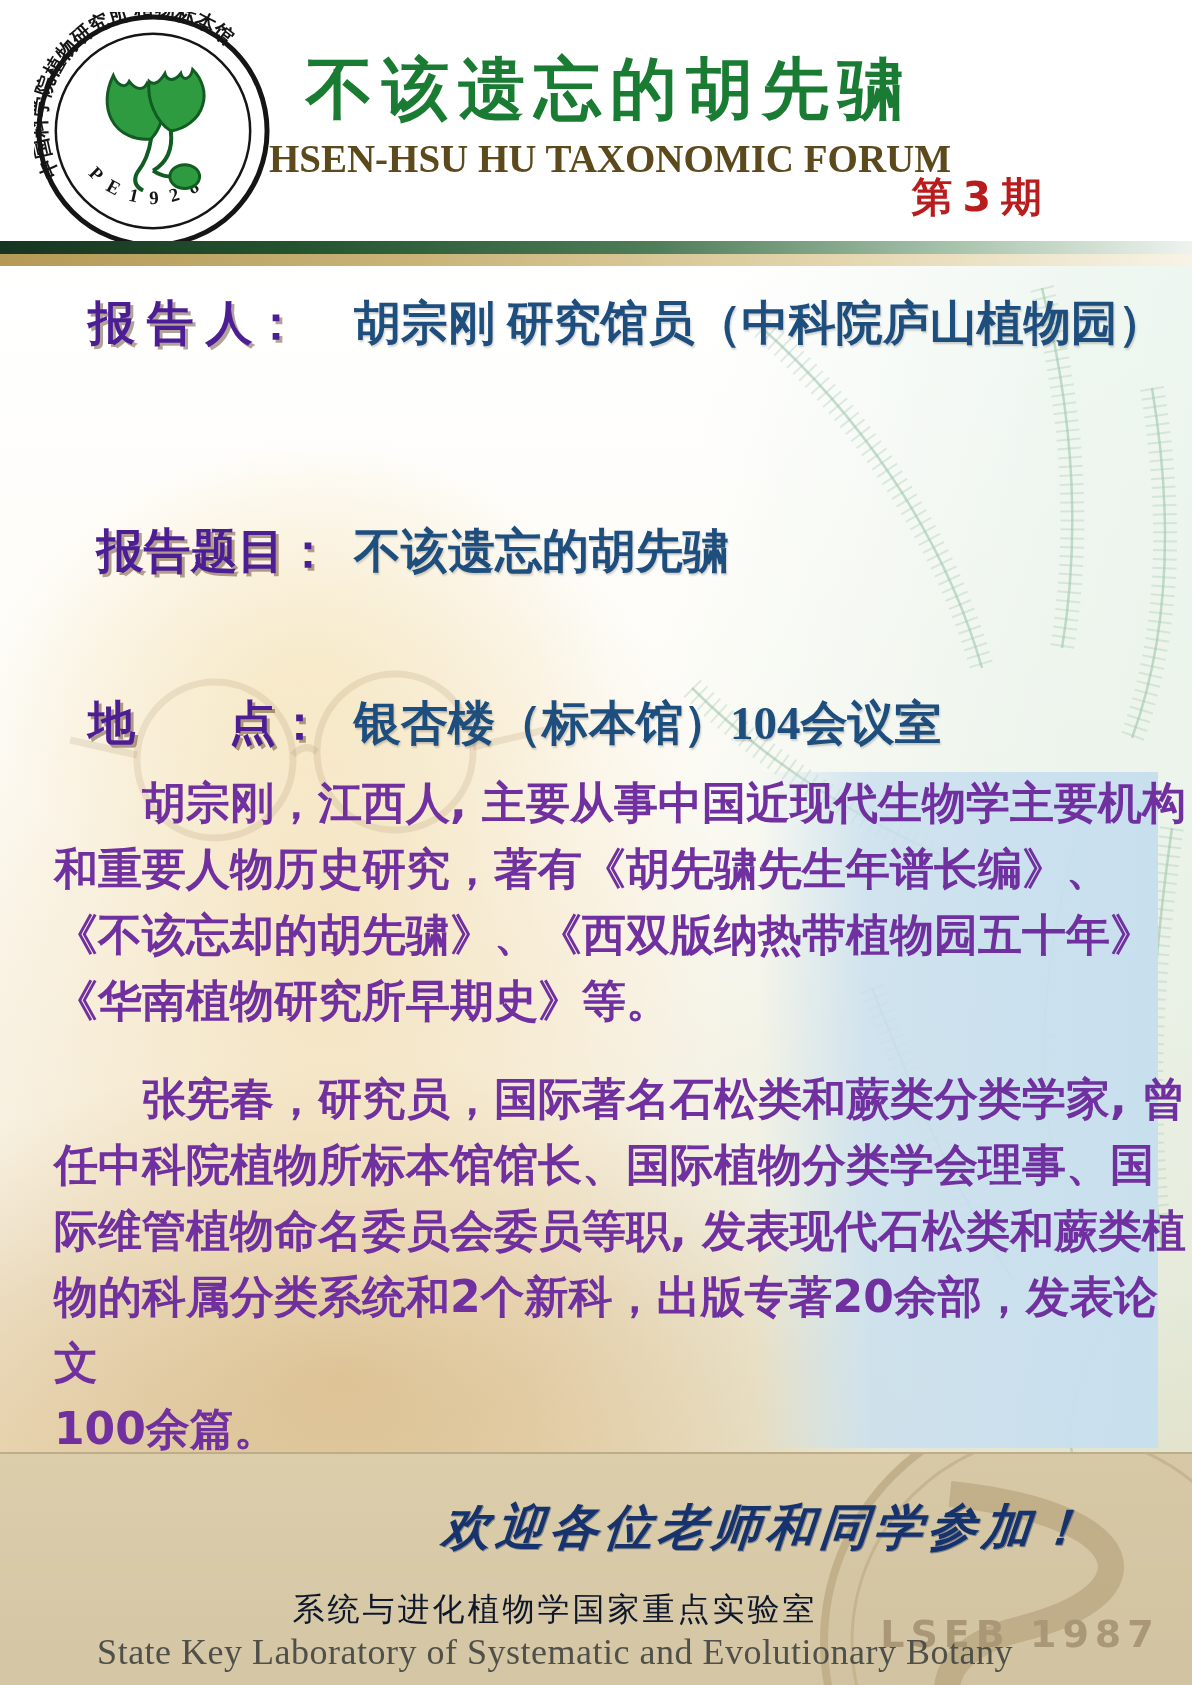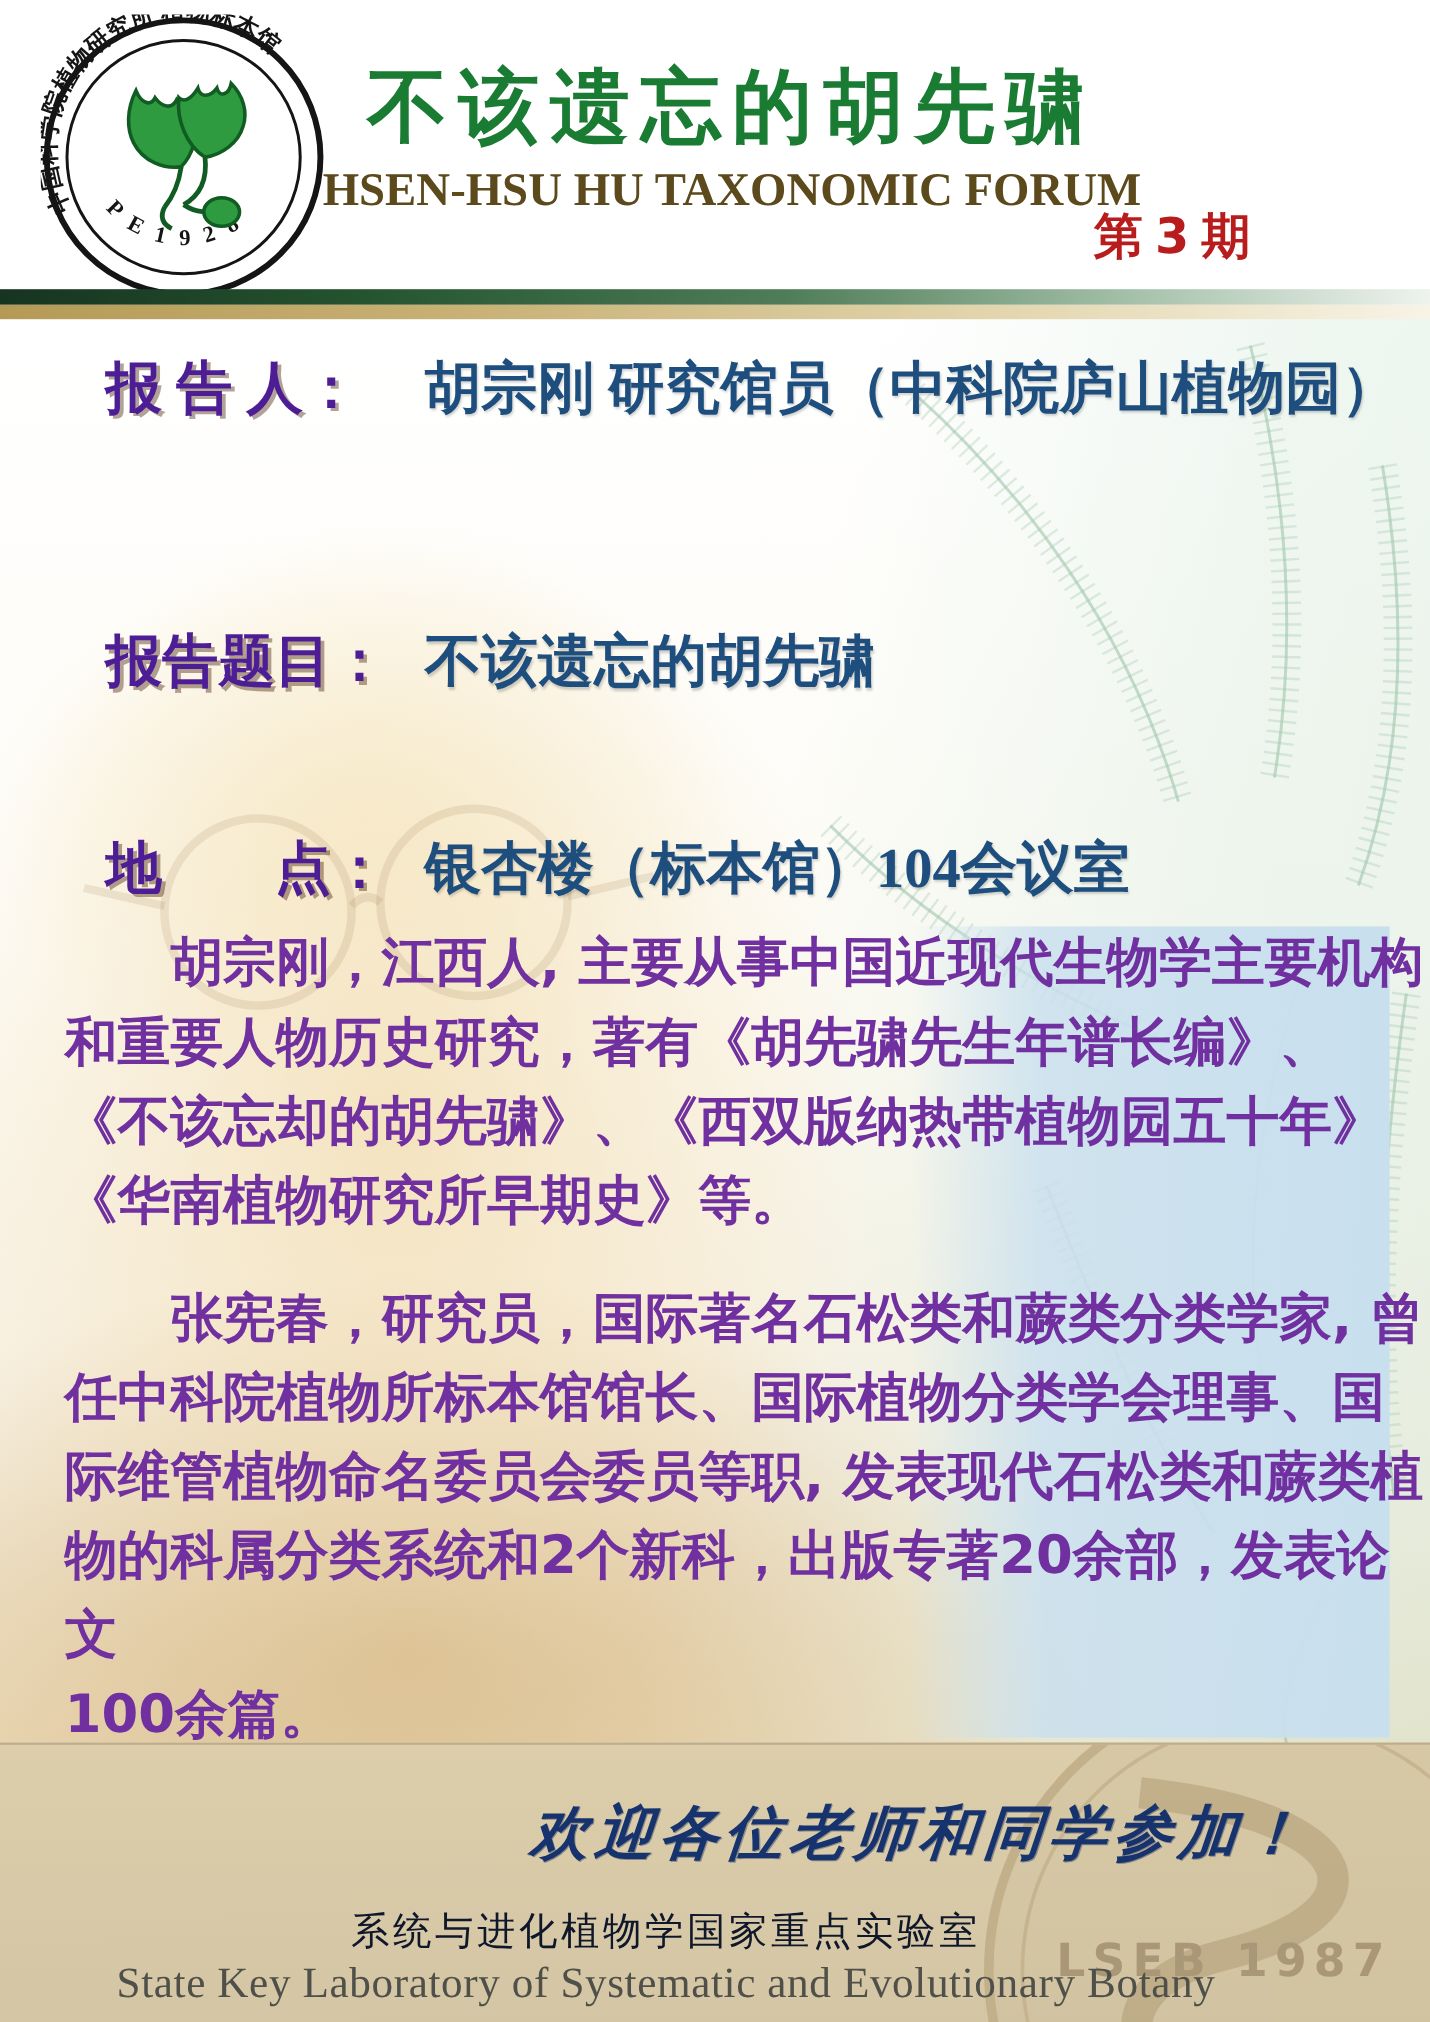--- a/index.html
+++ b/index.html
@@ -43,21 +43,21 @@
   .divider{position:absolute; left:0; top:241px; width:1192px;}
   .bar-green{height:13px; background:linear-gradient(90deg,#173420 0%,#24532f 25%,#4f7d59 55%,#a8c3ac 80%,#eef3ee 100%);}
   .bar-gold{height:12px; background:linear-gradient(90deg,#b49a55 0%,#c9b378 35%,#e3d6ae 70%,#f7f3e6 100%);}
   
   .info-row{position:absolute; left:88px; white-space:nowrap; font-weight:bold; font-size:47px;}
   .info-label{
     display:inline-block; width:252px; color:#4c1d95;
     text-shadow:3px 3px 0 rgba(62,26,0,.40);
   }
   .info-value{color:#1d4e7e; margin-left:14px; text-shadow:1px 2px 2px rgba(0,0,0,.18);}
-  .r1{top:292px;} .r2{top:360px;} .r3{top:452px;} .r4{top:520px;} .r5{top:602px;} .r6{top:692px;}
+  .r1{top:292px;} .r2{top:360px;} .r3{top:452px;} .r4{top:520px;text-align:center;} .r5{top:602px;} .r6{top:692px;}
   
   .bio{
     position:absolute; left:54px; width:1146px; margin:0;
     font-family:"DejaVu Sans", sans-serif; font-weight:bold;
     font-size:44px; line-height:66px; color:#7030a0;
     white-space:pre-line; text-indent:88px;
   }
   .bio1{top:770px;} .bio2{top:1066px;}
   
   .band{

